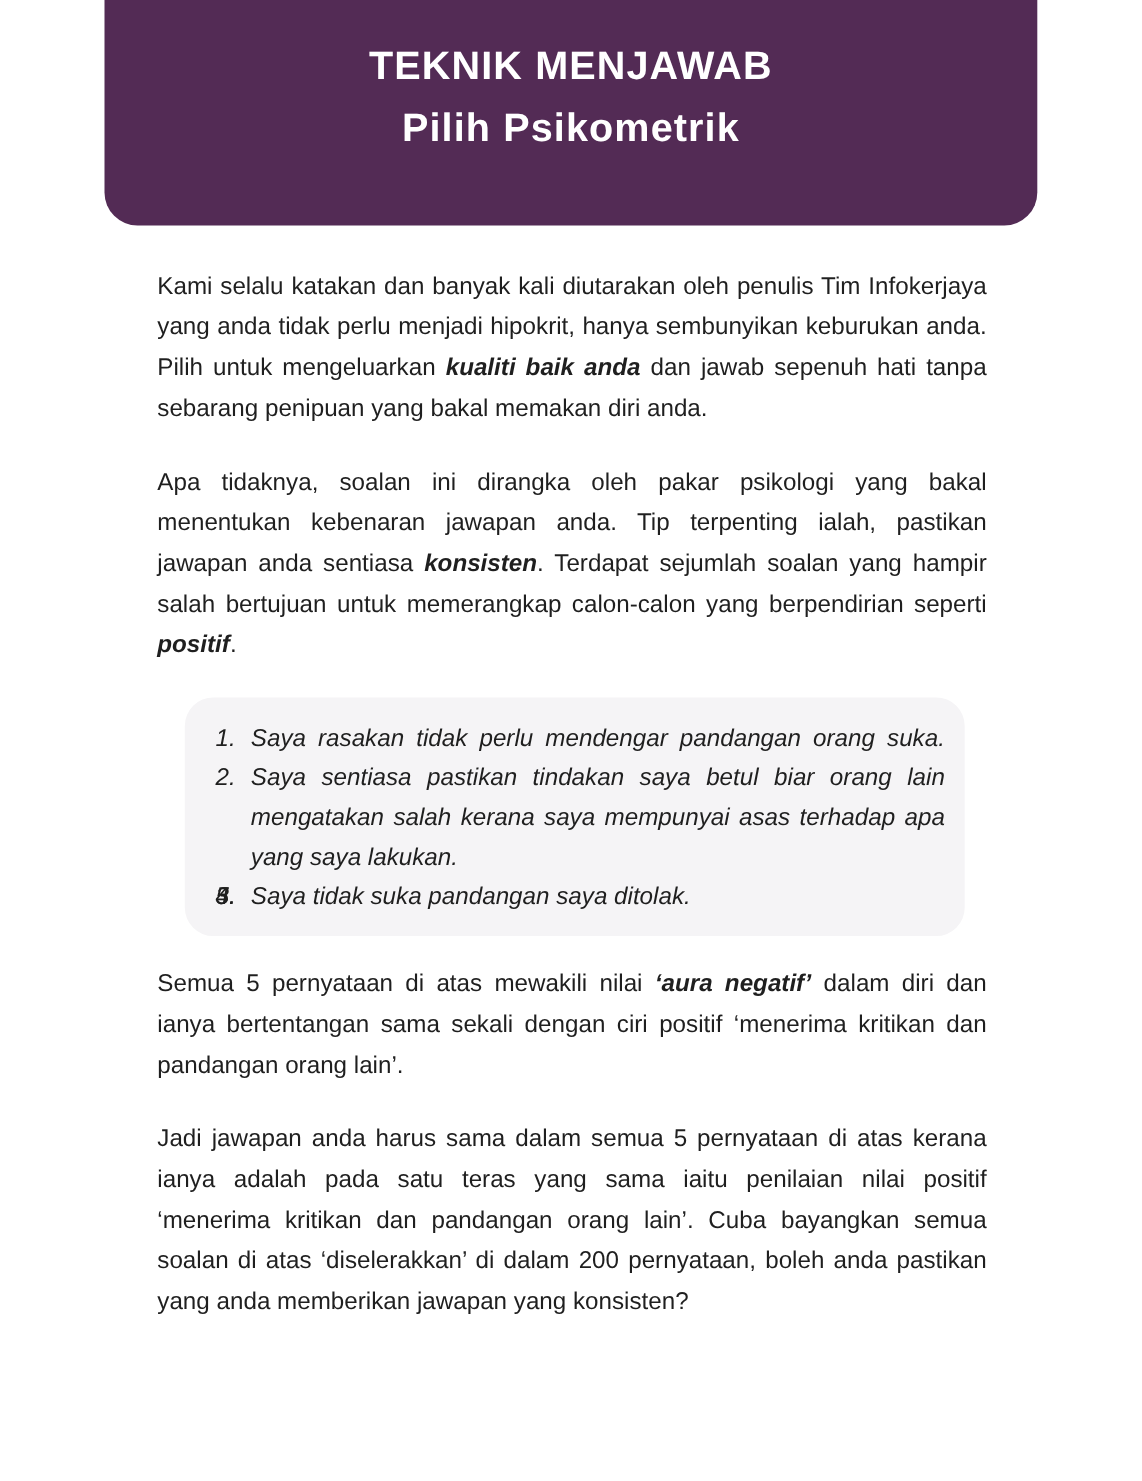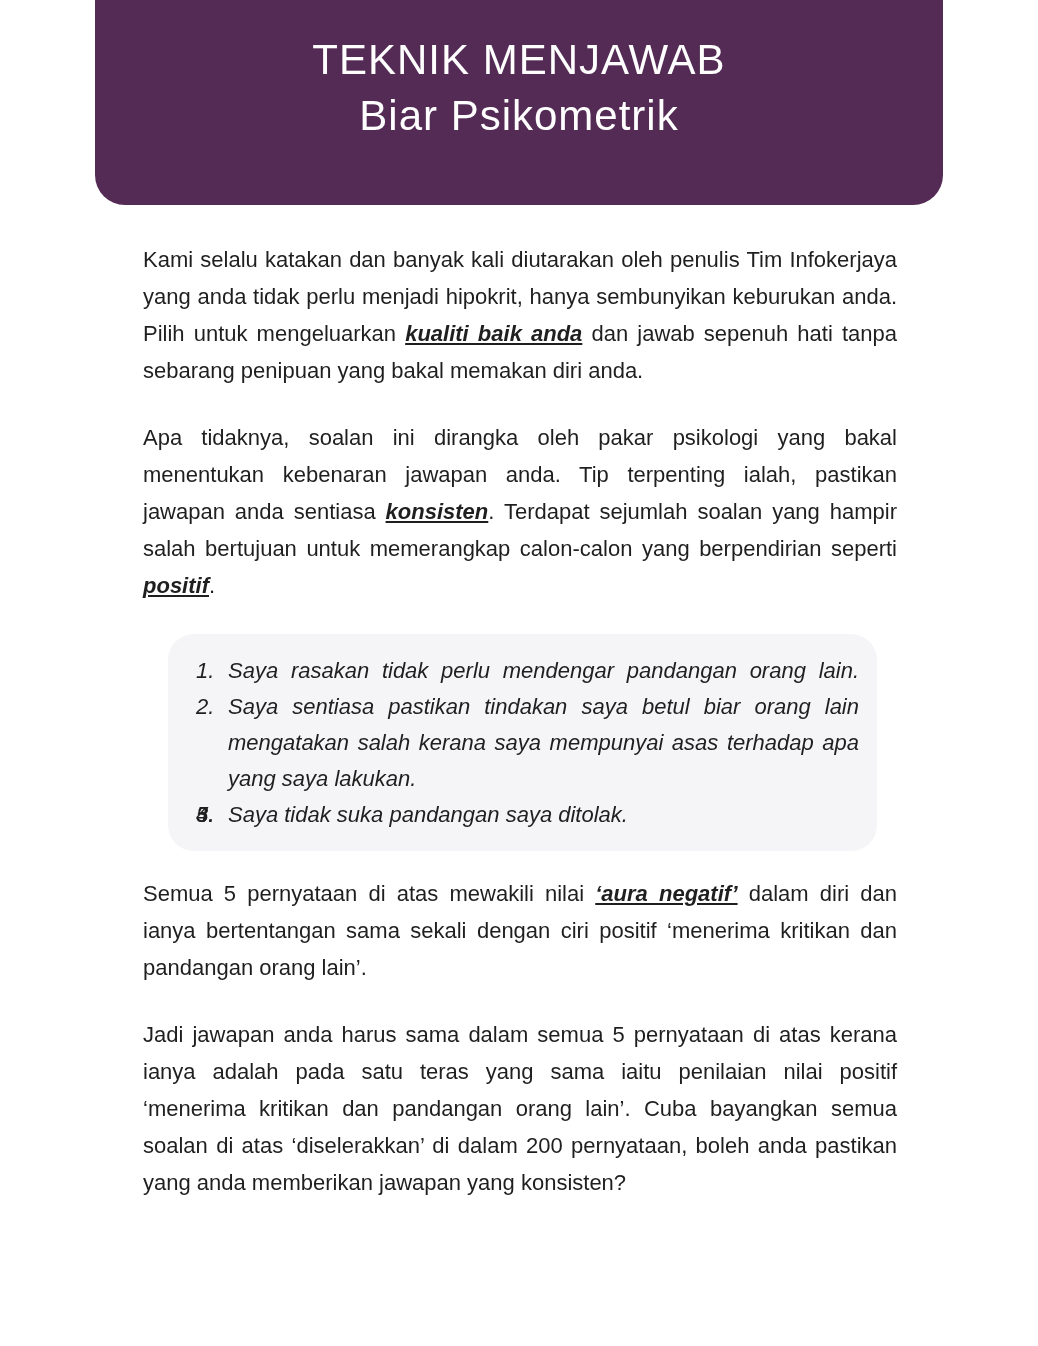--- a/index.html
+++ b/index.html
@@ -24,41 +24,40 @@
     height: 205px;
     background: var(--banner-purple, #532b55);
     border-radius: 0 0 30px 30px;
     text-align: center;
     box-sizing: border-box;
     padding-top: 32px;
   }
   .banner .title-line {
     display: block;
     color: var(--title-white, #ffffff);
-    font-weight: 400;
-    font-size: 42px;
+    font-weight: 700;
+    font-size: 36px;
     line-height: 56px;
     letter-spacing: 1px;
   }
   .content {
     position: absolute;
     left: 143px;
     top: 241px;
     width: 754px;
   }
   .para {
     margin: 0 0 30px 0;
     font-size: 22px;
     line-height: 37px;
     text-align: justify;
   }
   .bi {
     font-weight: 700;
     font-style: italic;
-    text-decoration: underline;
   }
   .quote-box {
     box-sizing: border-box;
     width: 709px;
     margin: 4px 0 24px 25px;
     padding: 19px 18px 18px 26px;
     background: var(--box-gray, #f5f4f6);
     border-radius: 26px;
   }
   .statement-list {
@@ -84,34 +83,34 @@
   }
 </style>
 </head>
 <body>
 
 <div class="page">
 
   <header class="banner">
     <h1 style="margin:0; padding:0;">
       <span class="title-line">TEKNIK MENJAWAB</span>
-      <span class="title-line">Biar Psikometrik</span>
+      <span class="title-line">Pilih Psikometrik</span>
     </h1>
   </header>
 
   <main class="content">
 
     <p class="para"><span>Kami selalu katakan dan banyak kali diutarakan oleh penulis Tim Infokerjaya yang anda tidak perlu menjadi hipokrit, hanya sembunyikan keburukan anda. Pilih untuk mengeluarkan </span><span class="bi">kualiti baik anda</span><span> dan jawab sepenuh hati tanpa sebarang penipuan yang bakal memakan diri anda.</span></p>
 
     <p class="para"><span>Apa tidaknya, soalan ini dirangka oleh pakar psikologi yang bakal menentukan kebenaran jawapan anda. Tip terpenting ialah, pastikan jawapan anda sentiasa </span><span class="bi">konsisten</span><span>. Terdapat sejumlah soalan yang hampir salah bertujuan untuk memerangkap calon-calon yang berpendirian seperti </span><span class="bi">positif</span><span>.</span></p>
 
 
     <section class="quote-box">
       <ol class="statement-list">
-        <li class="stretch"><span class="num">1.</span><span>Saya rasakan tidak perlu mendengar pandangan orang lain.</span></li>
+        <li class="stretch"><span class="num">1.</span><span>Saya rasakan tidak perlu mendengar pandangan orang suka.</span></li>
         <li><span class="num">2.</span><span>Saya sentiasa pastikan tindakan saya betul biar orang lain mengatakan salah kerana saya mempunyai asas terhadap apa yang saya lakukan.</span></li>
         <li><span class="num">3.</span></li>
         <li class="stretch"><span class="num">4.</span></li>
         <li><span class="num">5.</span><span>Saya tidak suka pandangan saya ditolak.</span></li>
       </ol>
     </section>
 
     <p class="para"><span>Semua 5 pernyataan di atas mewakili nilai </span><span class="bi">‘aura negatif’</span><span> dalam diri dan ianya bertentangan sama sekali dengan ciri positif ‘menerima kritikan dan pandangan orang lain’.</span></p>
 
     <p class="para"><span>Jadi jawapan anda harus sama dalam semua 5 pernyataan di atas kerana ianya adalah pada satu teras yang sama iaitu penilaian nilai positif ‘menerima kritikan dan pandangan orang lain’. Cuba bayangkan semua soalan di atas ‘diselerakkan’ di dalam 200 pernyataan, boleh anda pastikan yang anda memberikan jawapan yang konsisten?</span></p>

